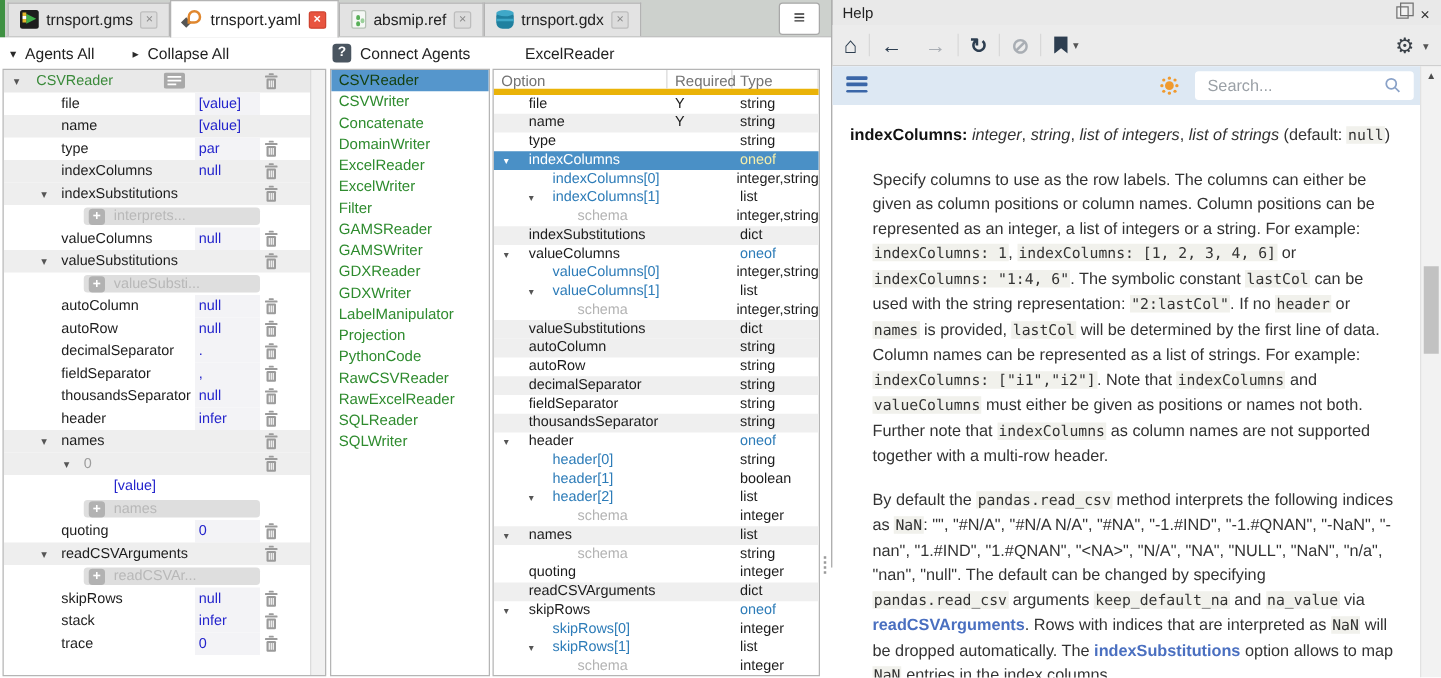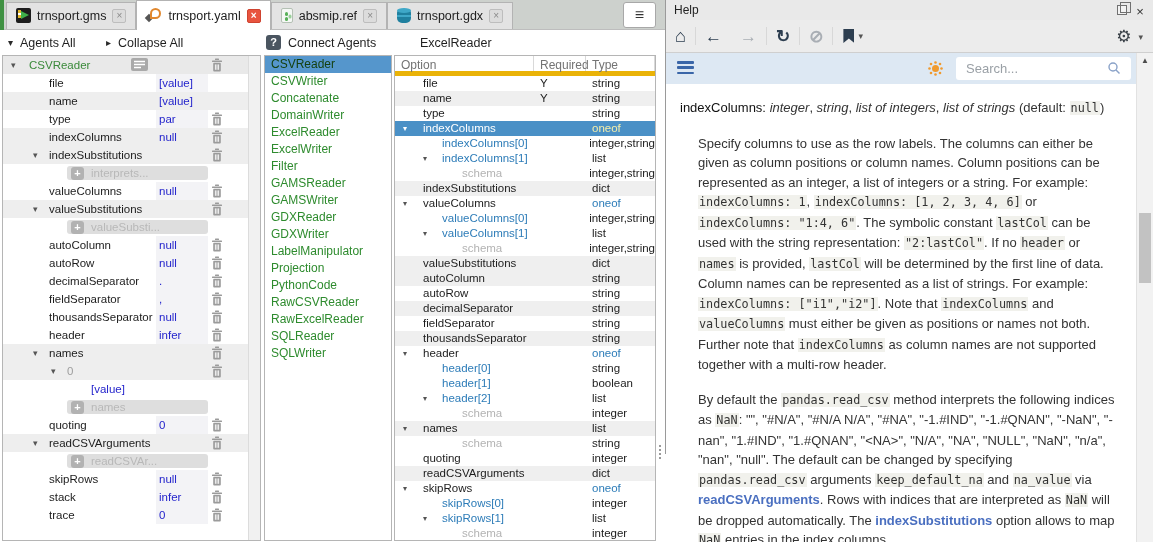--- a/index.html
+++ b/index.html
@@ -119,21 +119,21 @@
   .hamburger{position:absolute;left:11px;top:8px;width:17px;height:14px}
   .hamburger i{display:block;height:2.5px;background:#3a66a8;margin-bottom:2.8px;border-radius:1px}
   .sun{position:absolute;left:266px;top:12px;width:7px;height:7px;border-radius:50%;background:#f09a2e;box-shadow:0 -6px 0 -2.2px #f09a2e,0 6px 0 -2.2px #f09a2e,-6px 0 0 -2.2px #f09a2e,6px 0 0 -2.2px #f09a2e,-4.5px -4.5px 0 -2.2px #f09a2e,4.5px -4.5px 0 -2.2px #f09a2e,-4.5px 4.5px 0 -2.2px #f09a2e,4.5px 4.5px 0 -2.2px #f09a2e}
   .search-input{position:absolute;left:290px;top:4px;width:175px;height:23px;border:none;border-radius:3px;background:#fff;font-size:13px;color:#444;padding:0 26px 0 10px;font-family:Liberation Sans, sans-serif}
   .search-input::placeholder{color:#9aa0a6}
   .search-glass{position:absolute;left:441px;top:8px}
 
   .help-content{padding:14px 20px 0 14px;font-size:13px;line-height:19.5px;color:#333}
   .doc-heading{margin-bottom:13px}
   .help-content p{margin:15px 0 14px 18px}
-  .seg-b{font-weight:normal;color:#111}
+  .seg-b{font-weight:bold;color:#111}
   .seg-i{font-style:italic}
   .seg-c{font-family:"DejaVu Sans Mono",monospace;font-size:11.8px;background:#f1f1ec;padding:0 1px}
   .seg-l{color:#4a6fc0;font-weight:bold}
 
   .help-scrollbar{position:absolute;right:0;top:53px;width:17px;height:489px;background:#f2f2f2;border-left:1px solid #e2e2e2}
   .hs-up{height:15px;text-align:center;font-size:8px;color:#4d4d4d;line-height:15px}
   .hs-thumb{position:absolute;left:2px;top:160px;width:12px;height:70px;background:#c2c2c2}
 </style>
 </head>
 <body>

